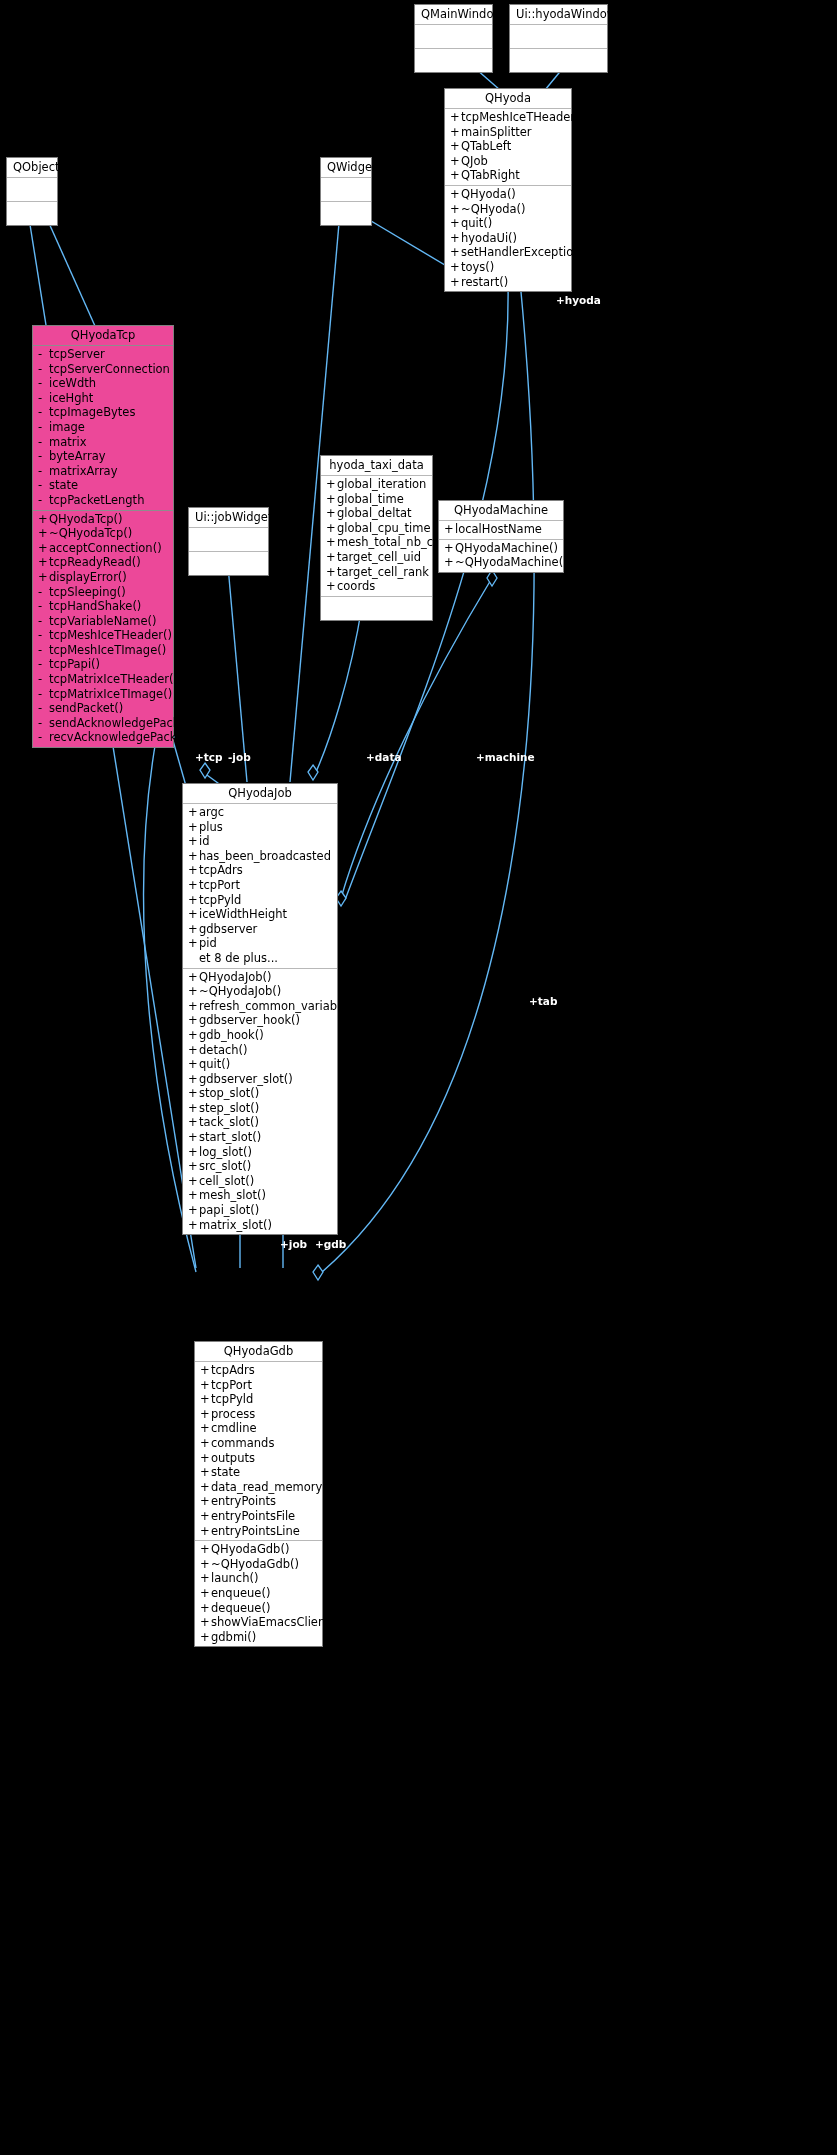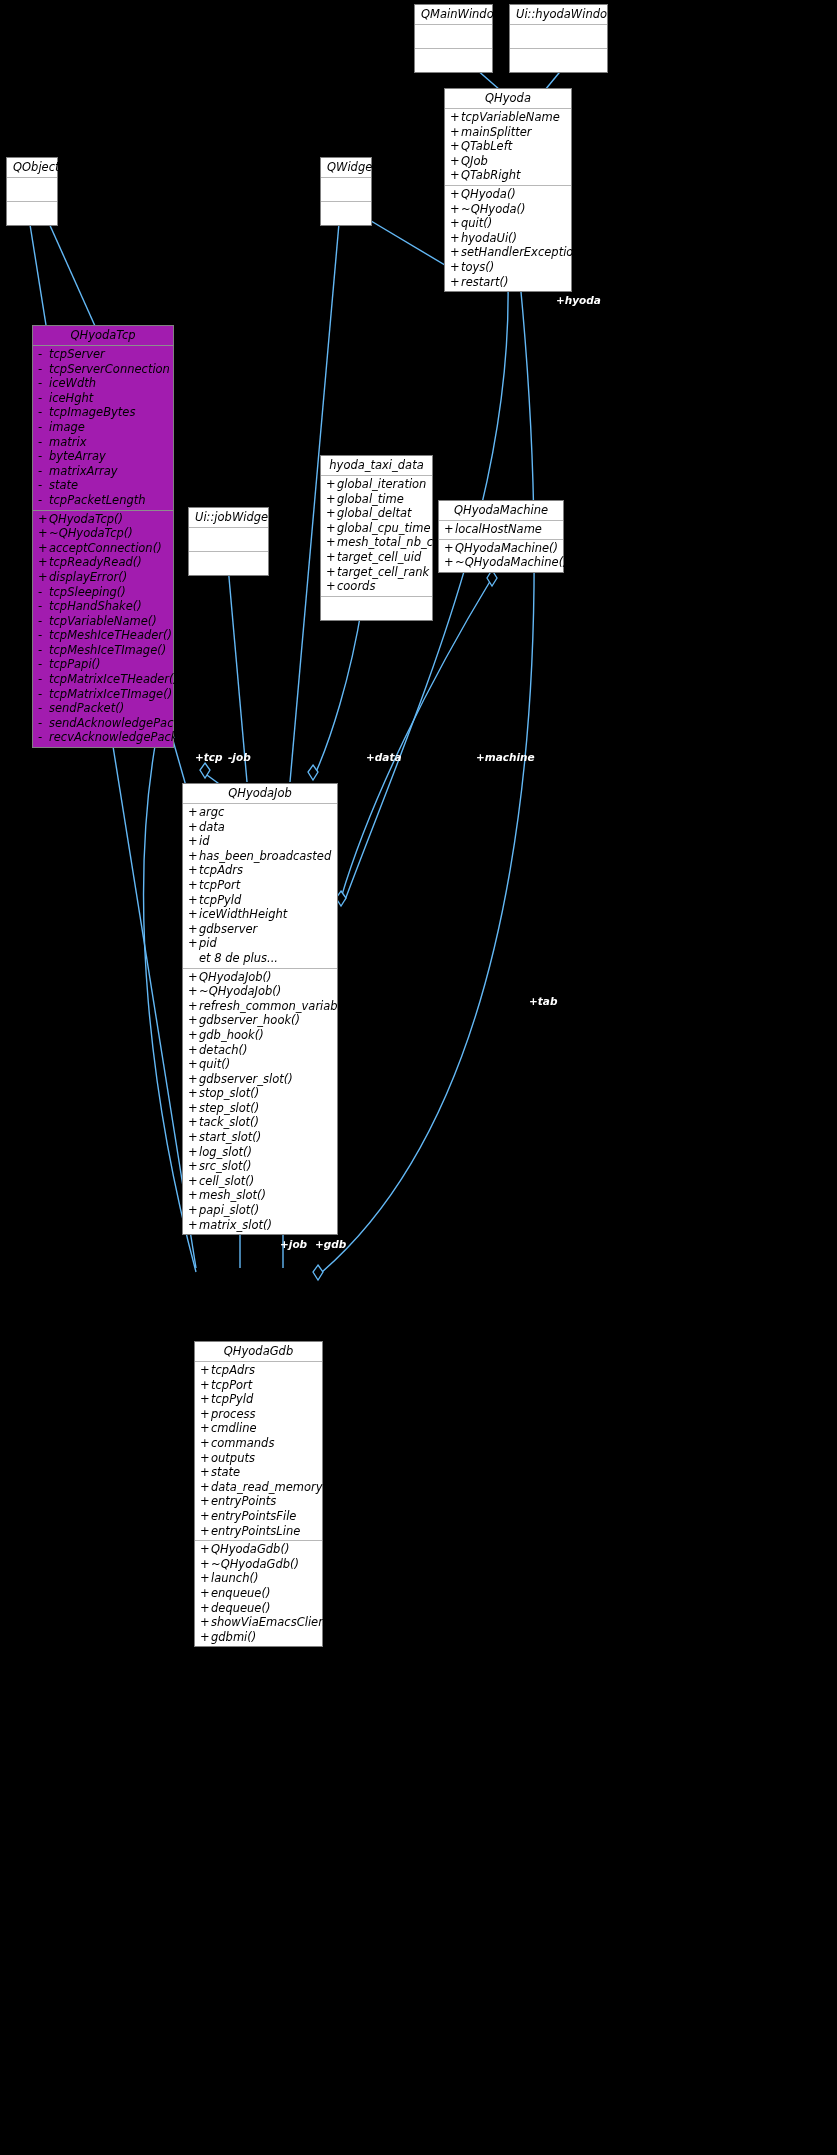--- a/index.html
+++ b/index.html
@@ -7,38 +7,37 @@
     padding: 0;
     background: #000000;
   }
   #canvas {
     position: relative;
     width: 692px;
     height: 2155px;
     background: #000000;
     overflow: hidden;
     font-family: "DejaVu Sans", "Liberation Sans", sans-serif;
-    font-style: italic;
   }
   svg.edges {
     position: absolute;
     left: 0;
     top: 0;
     width: 837px;
     height: 2155px;
     pointer-events: none;
   }
   .node {
     position: absolute;
     background: #ffffff;
     border: 1px solid #808080;
     box-sizing: border-box;
     color: #000000;
   }
-  .node.gray { background: #a21caf; }
+  .node.gray { background: #ec4899; }
   .node .title {
     text-align: center;
     font-size: 11.5px;
     line-height: 15px;
     padding: 2px 6px;
     white-space: nowrap;
     border-bottom: 1px solid #b8b8b8;
   }
   .node.gray .title { border-bottom: 1px solid #8d8d8d; }
   .node .compartment {
@@ -140,21 +139,21 @@
     <div class="title">Ui::hyodaWindow</div>
     <div class="compartment empty"></div>
     <div class="compartment empty last"></div>
   </div>
 
   <div class="node" style="left:444px; top:88px; width:128px;">
     <div class="title">QHyoda</div>
     <div class="compartment">
         <div class="row">
           <span class="vis">+</span>
-          <span class="nm">tcpVariableName</span>
+          <span class="nm">tcpMeshIceTHeader</span>
         </div>
         <div class="row">
           <span class="vis">+</span>
           <span class="nm">mainSplitter</span>
         </div>
         <div class="row">
           <span class="vis">+</span>
           <span class="nm">QTabLeft</span>
         </div>
         <div class="row">
@@ -393,21 +392,21 @@
 
   <div class="node" style="left:182px; top:783px; width:156px;">
     <div class="title">QHyodaJob</div>
     <div class="compartment">
         <div class="row">
           <span class="vis">+</span>
           <span class="nm">argc</span>
         </div>
         <div class="row">
           <span class="vis">+</span>
-          <span class="nm">data</span>
+          <span class="nm">plus</span>
         </div>
         <div class="row">
           <span class="vis">+</span>
           <span class="nm">id</span>
         </div>
         <div class="row">
           <span class="vis">+</span>
           <span class="nm">has_been_broadcasted</span>
         </div>
         <div class="row">

